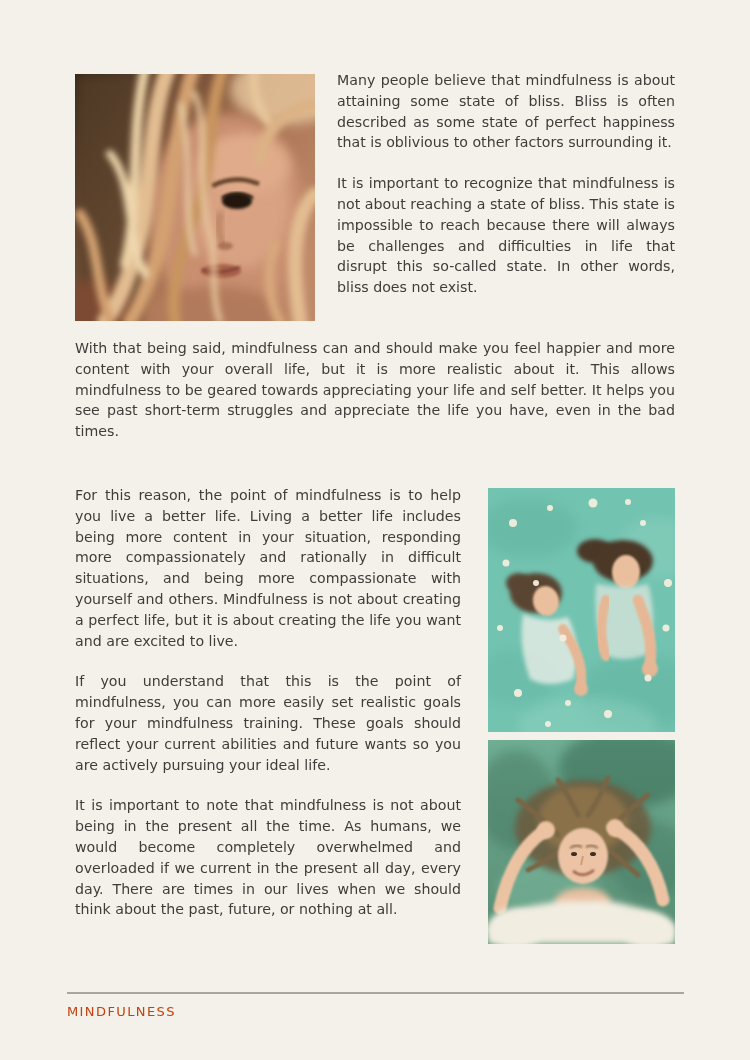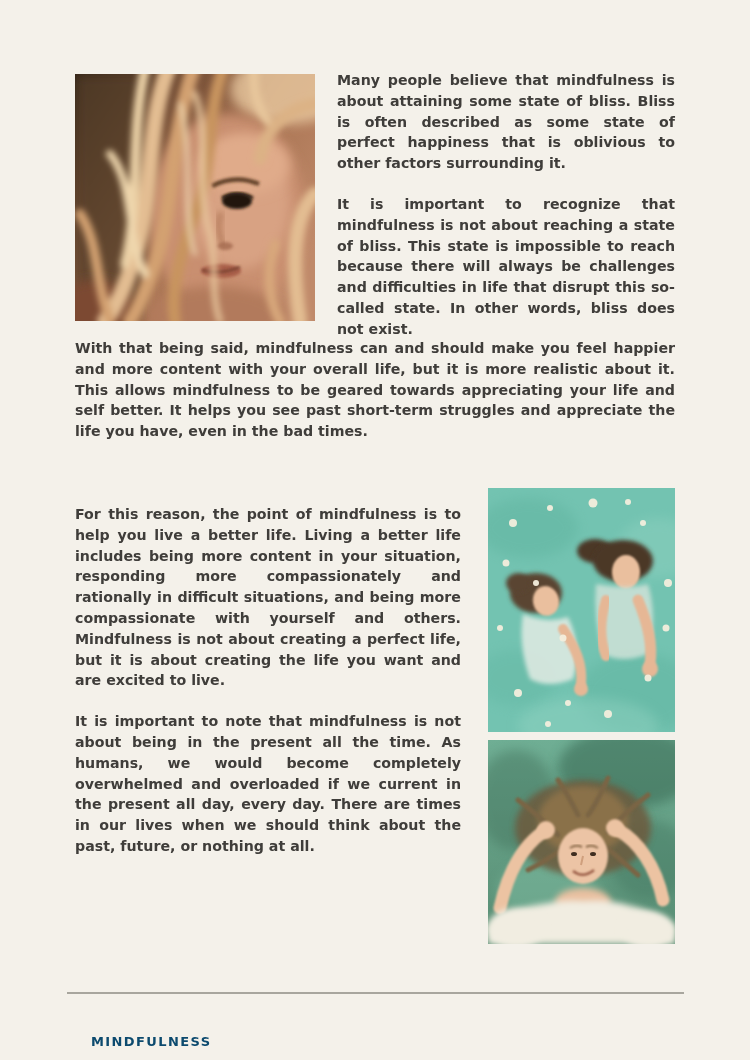--- a/index.html
+++ b/index.html
@@ -7,44 +7,43 @@
     width: 750px; height: 1060px;
     background: #f4f1ea;
     font-family: "DejaVu Sans", sans-serif;
   }
   .page {
     position: relative;
     width: 750px; height: 1060px;
     background: #f4f1ea;
     overflow: hidden;
   }
-  .abs { position: absolute; font-weight: bold; }
+  .abs { position: absolute; }
   .para {
     font-size: 14.2px;
     line-height: 20.8px;
     text-align: justify;
     color: #3f3d3a;
     margin: 0 0 20px 0;
   }
   figure { margin: 0; line-height: 0; }
   figure svg { display: block; }
   #portrait-photo   { left: 75px;  top: 74px;  width: 240px; height: 247px; }
   #intro-text-col   { left: 337px; top: 70px;  width: 338px; }
   #bridge-section   { left: 75px;  top: 338px; width: 600px; }
-  #body-text-col    { left: 75px;  top: 485px; width: 386px; margin-top: 19px; }
+  #body-text-col    { left: 75px;  top: 485px; width: 386px; }
   #pool-photo-col   { left: 488px; top: 488px; width: 187px; }
   #pool-photo-top   { margin-bottom: 8px; }
   #footer-rule      { left: 67px;  top: 992px; width: 617px; height: 2px; background: #a8a69e; }
   #footer-label {
-    left: 67px; top: 1034px;
+    left: 67px; top: 1004px;
     font-family: "DejaVu Sans", sans-serif;
     font-size: 13px;
     letter-spacing: 1.4px;
-    color: #0c4a6e;
-    margin-left: 24px;
+    color: #c2410c;
   }
 </style>
 </head>
 <body>
 
 <div class="page">
 
   <figure class="abs" id="portrait-photo" aria-label="Close-up portrait of a woman with wavy blonde hair in warm tones">
     <svg viewBox="0 0 240 247" width="240" height="247">
       <defs>
@@ -102,20 +101,21 @@
     <p class="para">Many people believe that mindfulness is about attaining some state of bliss. Bliss is often described as some state of perfect happiness that is oblivious to other factors surrounding it.</p>
     <p class="para">It is important to recognize that mindfulness is not about reaching a state of bliss. This state is impossible to reach because there will always be challenges and difficulties in life that disrupt this so-called state. In other words, bliss does not exist.</p>
   </div>
 
   <div class="abs" id="bridge-section">
     <p class="para">With that being said, mindfulness can and should make you feel happier and more content with your overall life, but it is more realistic about it. This allows mindfulness to be geared towards appreciating your life and self better. It helps you see past short-term struggles and appreciate the life you have, even in the bad times.</p>
   </div>
 
   <div class="abs" id="body-text-col">
     <p class="para">For this reason, the point of mindfulness is to help you live a better life. Living a better life includes being more content in your situation, responding more compassionately and rationally in difficult situations, and being more compassionate with yourself and others. Mindfulness is not about creating a perfect life, but it is about creating the life you want and are excited to live.</p>
+    <p class="para">If you understand that this is the point of mindfulness, you can more easily set realistic goals for your mindfulness training. These goals should reflect your current abilities and future wants so you are actively pursuing your ideal life.</p>
     <p class="para">It is important to note that mindfulness is not about being in the present all the time. As humans, we would become completely overwhelmed and overloaded if we current in the present all day, every day. There are times in our lives when we should think about the past, future, or nothing at all.</p>
   </div>
 
   <div class="abs" id="pool-photo-col">
 
     <figure id="pool-photo-top" aria-label="Two women floating in turquoise pool water with white petals, reaching upward">
       <svg viewBox="0 0 187 244" width="187" height="244">
         <defs>
           <filter id="wb6" x="-40%" y="-40%" width="180%" height="180%">
               <feGaussianBlur stdDeviation="6"></feGaussianBlur>

